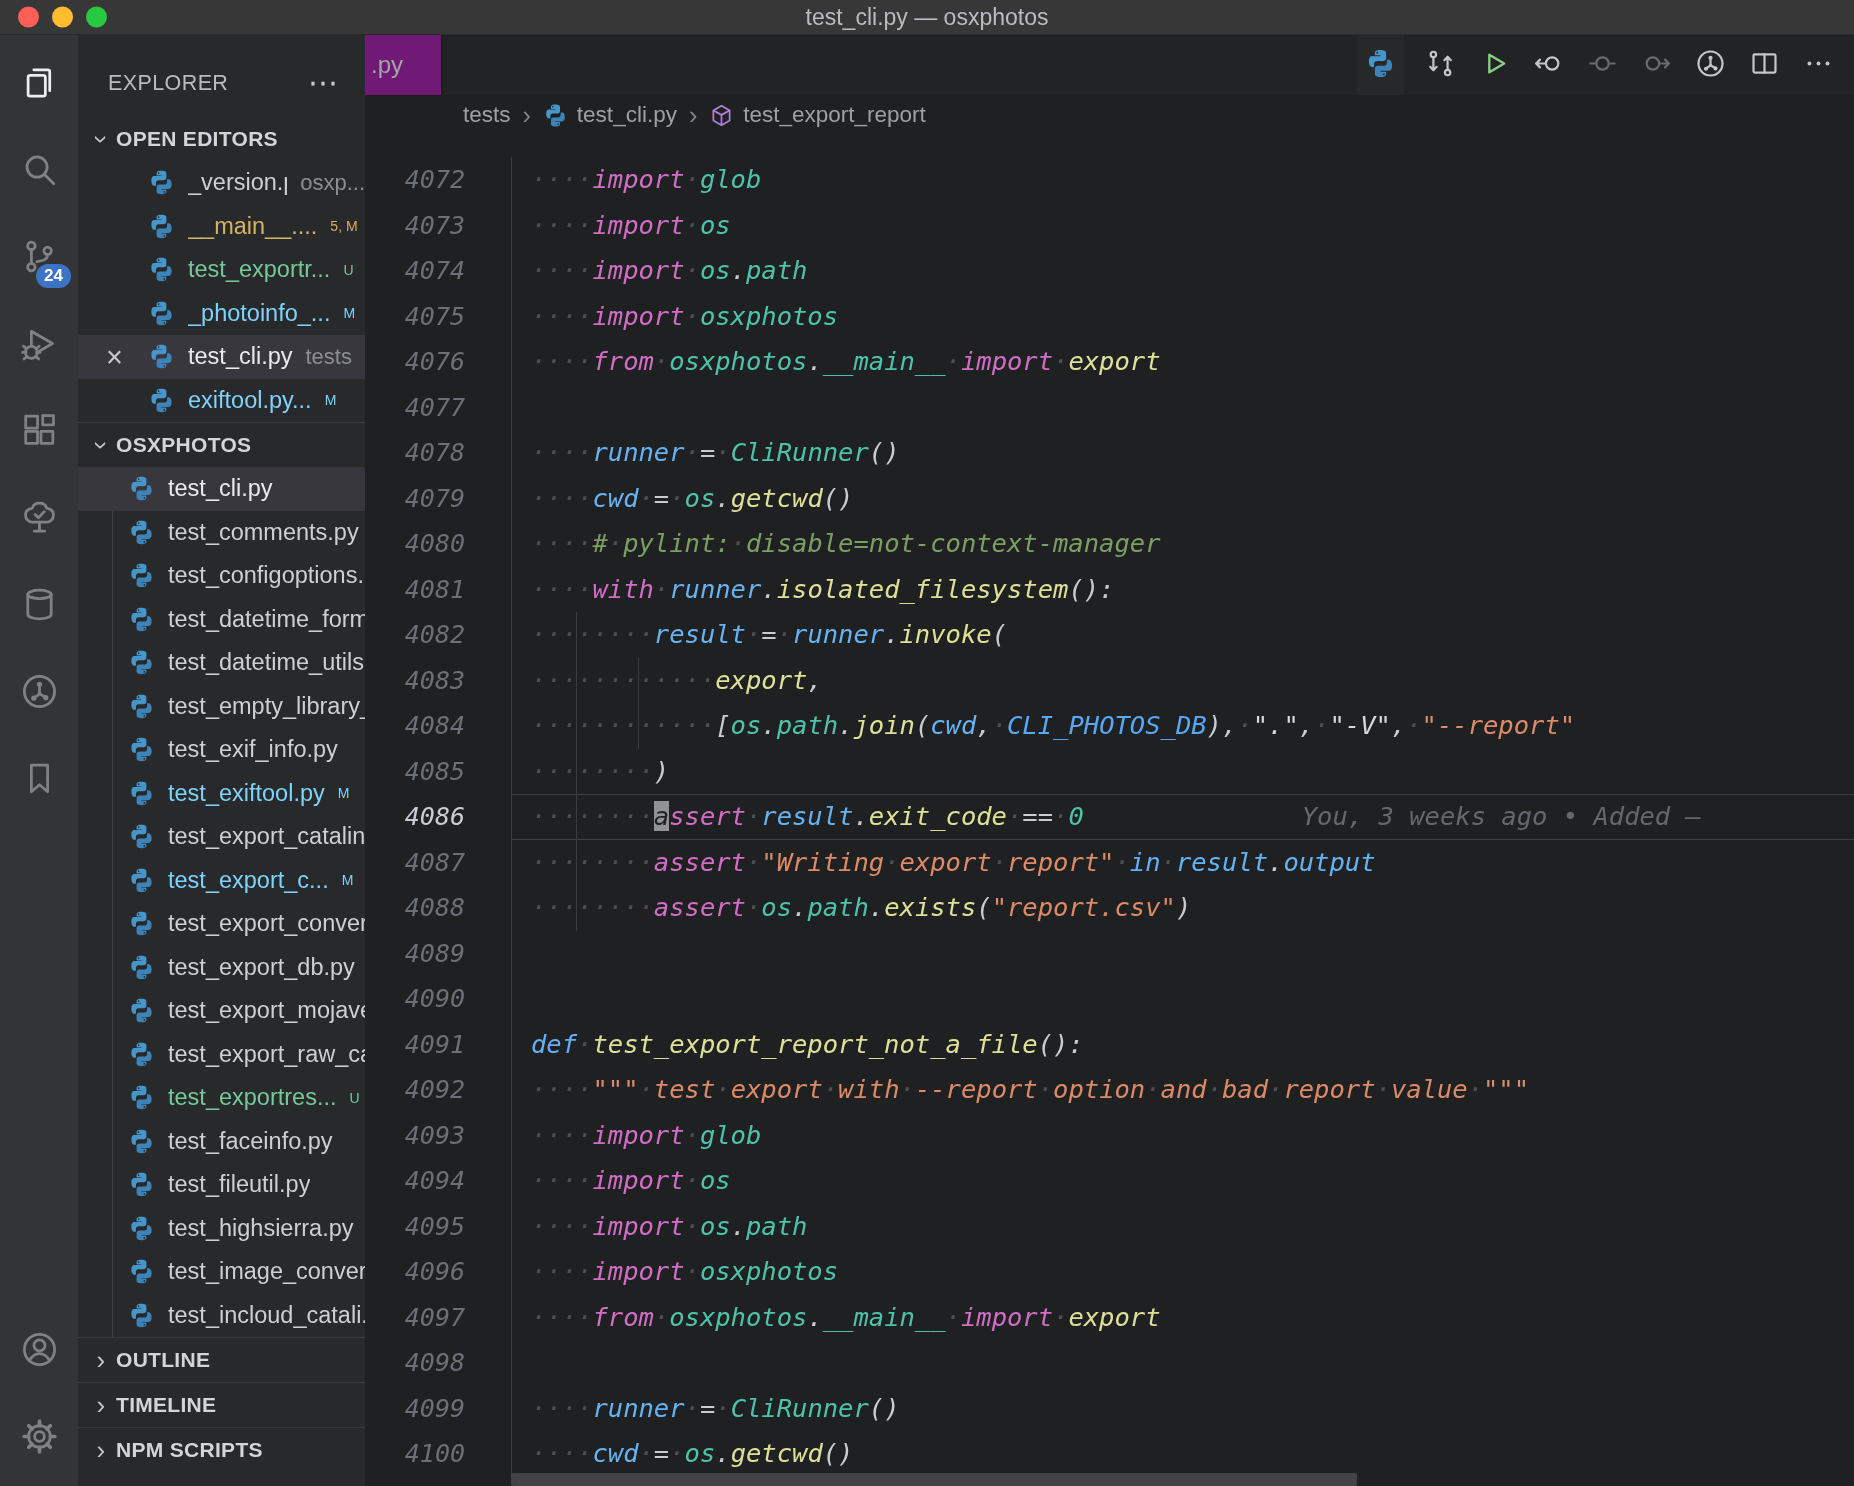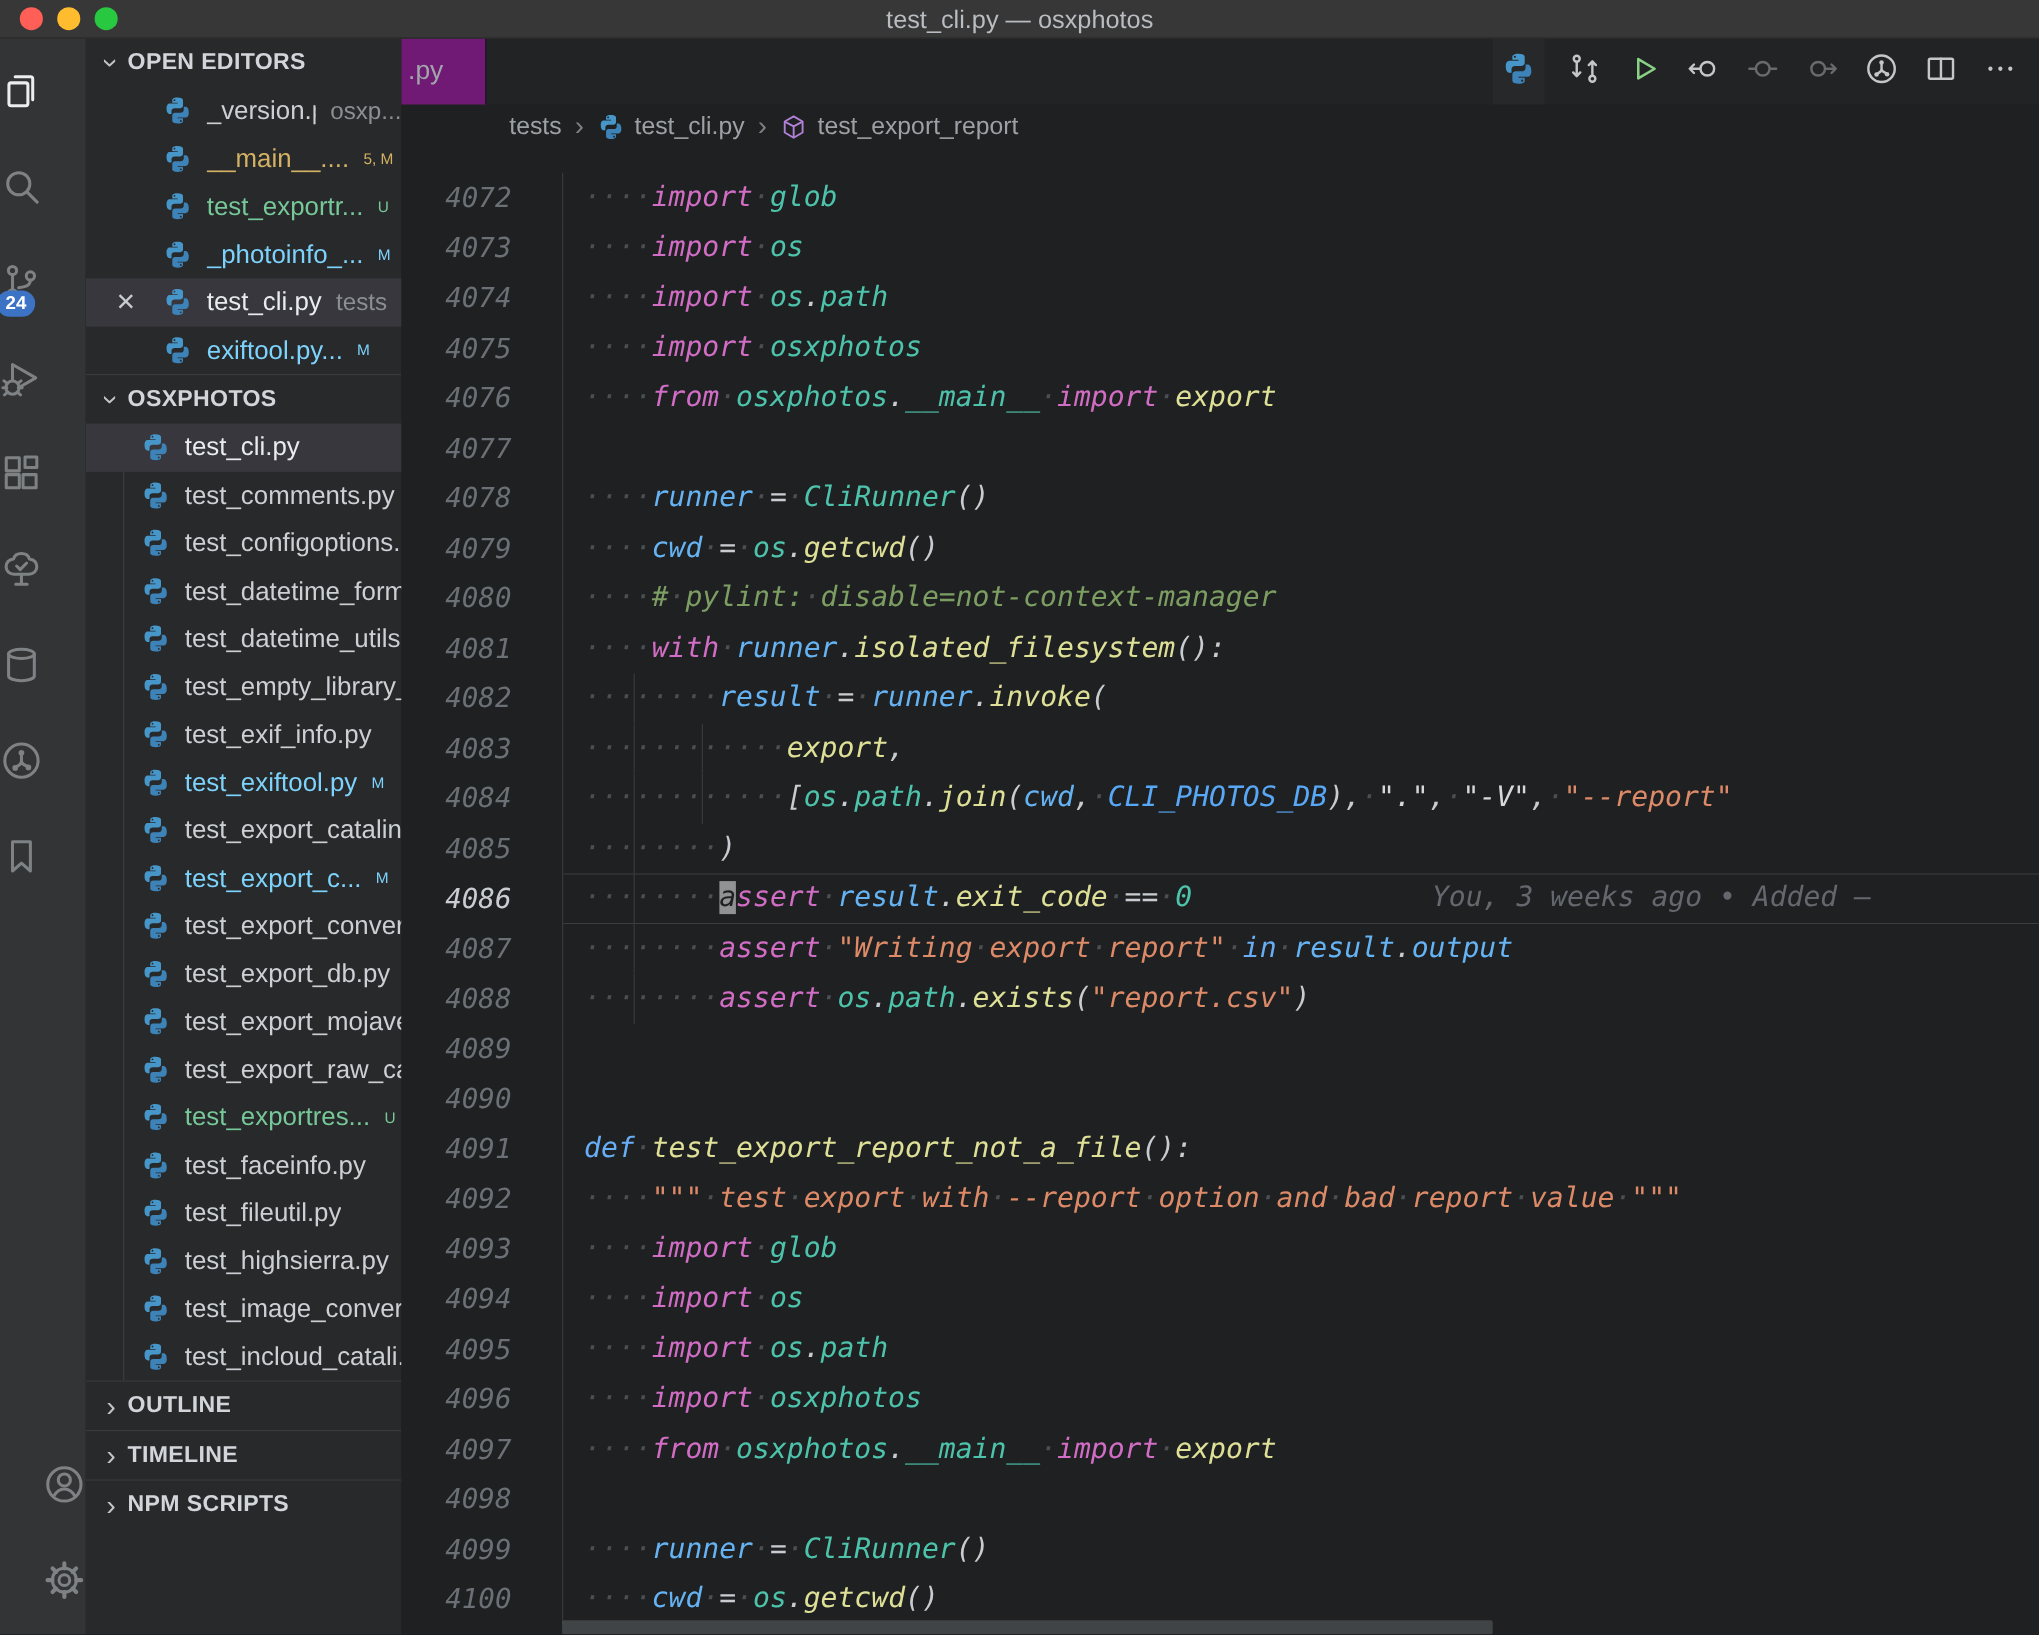--- a/index.html
+++ b/index.html
@@ -4,21 +4,21 @@
 <style>
   html,body{margin:0;padding:0;background:#1e2021;}
   body{width:1854px;height:1486px;overflow:hidden;font-family:"Liberation Sans",sans-serif;-webkit-font-smoothing:antialiased;}
   .titlebar{height:35px;background:#373737;display:flex;align-items:center;position:relative;border-bottom:1px solid #2a2a2a;box-sizing:border-box;}
   .lights{position:absolute;left:18px;top:50%;transform:translateY(-50%);display:flex;gap:13px;}
   .light{width:21px;height:21px;border-radius:50%;}
   .wtitle{margin:0 auto;font-size:23px;color:#b9bcc0;font-weight:500;}
   .main{display:flex;height:1451px;}
 
   
-  .activitybar{width:78px;background:#333436;display:flex;flex-direction:row;padding-top:6px;box-sizing:border-box;flex:none;}
+  .activitybar{width:78px;background:#333436;display:flex;flex-direction:column;padding-top:6px;box-sizing:border-box;flex:none;}
   .ab-item{height:87px;display:flex;align-items:center;justify-content:center;color:#7e8285;position:relative;}
   .ab-item.active{color:#eceded;}
   .ab-item svg{width:39px;height:39px;}
   .ab-badge{position:absolute;right:7px;bottom:14px;background:#3d73c5;color:#fff;font-size:17px;font-weight:700;border-radius:999px;padding:2px 8px;line-height:1.15;}
   .ab-bottom{margin-top:auto;padding-bottom:4px;}
 
   
   .sidebar{width:287px;background:#28292b;display:flex;flex-direction:column;font-size:23.5px;color:#c2c6ca;overflow:hidden;flex:none;}
   .sb-title{height:82px;display:flex;align-items:center;padding:14px 26px 0 30px;box-sizing:border-box;font-size:21.5px;color:#b8bcc0;letter-spacing:.4px;}
   .sb-title .more{margin-left:auto;font-size:30px;color:#c8cbce;letter-spacing:1px;line-height:0;}
@@ -167,20 +167,24 @@
               <circle cx="12" cy="12" r="6.7"></circle>
               <g stroke-width="2.3">
                 <path d="M12 2.6v2.8M12 18.6v2.8M2.6 12h2.8M18.6 12h2.8M5.4 5.4l2 2M16.6 16.6l2 2M5.4 18.6l2-2M16.6 7.4l2-2"></path>
               </g>
             </svg></span>
         </div>
       </div>
   </div>
 
   <div class="sidebar">
+    <div class="sb-title">
+      <span>EXPLORER</span>
+      <span class="more">⋯</span>
+    </div>
     <div class="sect-h">
       <span class="chev">›</span>
       <span>OPEN EDITORS</span>
     </div>
     <div id="open-editors">
         <div class="row oe">
           <span class="pyic">
             <svg viewBox="0 0 16 16">
               <path fill="#4796c9" d="M7.9 1C5 1 5.1 2.3 5.1 2.3v1.5H8v.4H3.9S2 3.9 2 6.9s1.7 3 1.7 3h1V8.4s-.1-1.7 1.7-1.7h2.9s1.6 0 1.6-1.6V2.6S11.2 1 7.9 1zM6.3 1.9a.5.5 0 1 1 0 1 .5.5 0 0 1 0-1z"></path>
               <path fill="#3d83b8" d="M8.1 15c2.9 0 2.8-1.3 2.8-1.3v-1.5H8v-.4h4.1s1.9.2 1.9-2.8-1.7-3-1.7-3h-1v1.5s.1 1.7-1.7 1.7H6.7s-1.6 0-1.6 1.6v2.6S4.8 15 8.1 15zM9.7 14.1a.5.5 0 1 1 0-1 .5.5 0 0 1 0 1z"></path>

